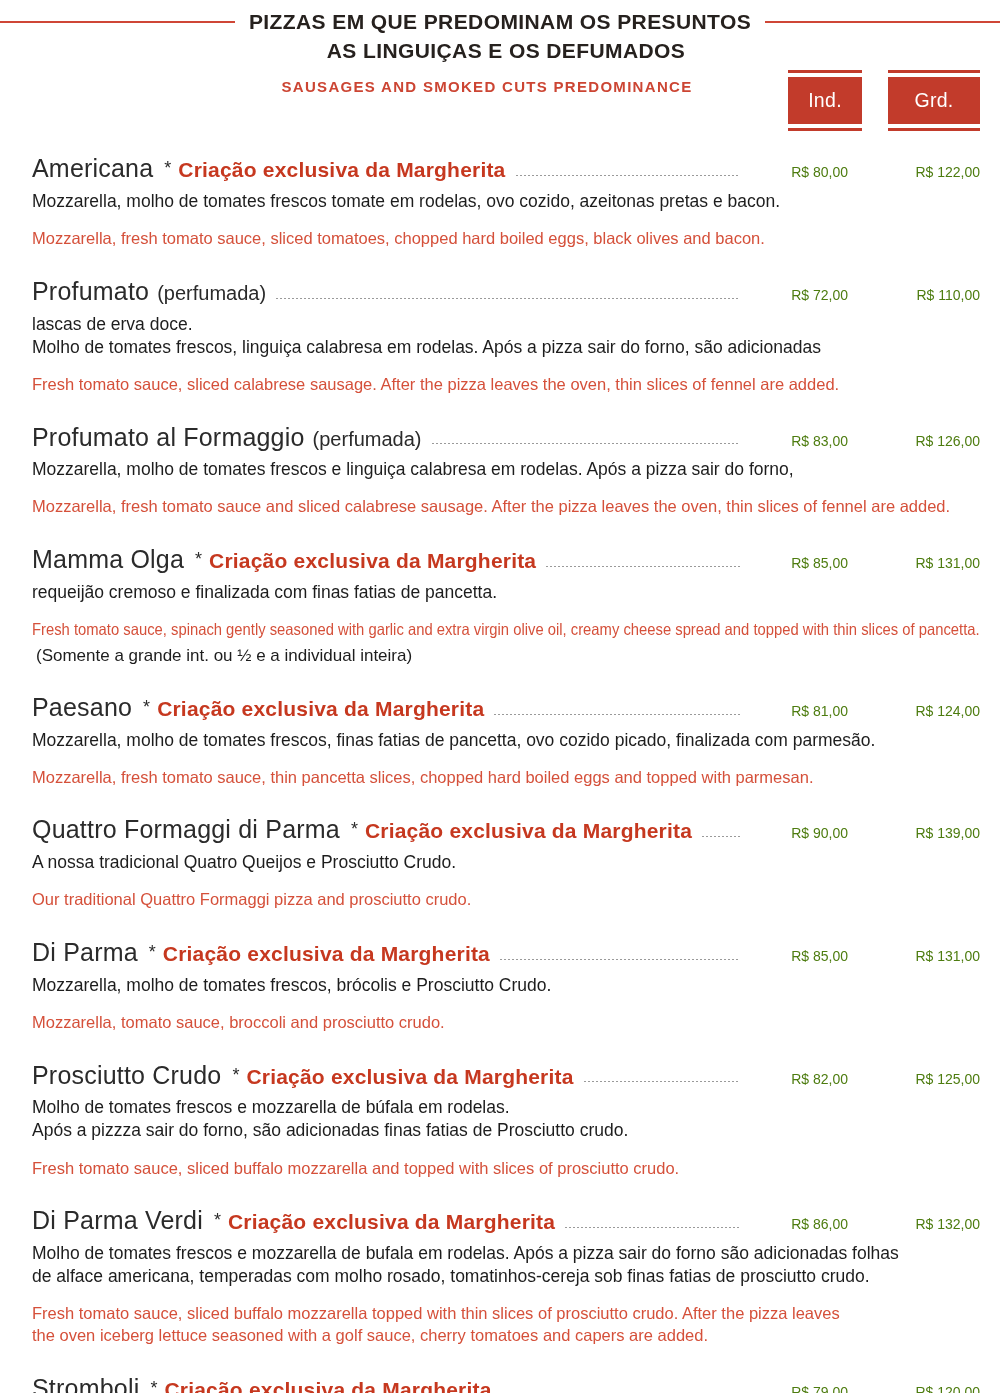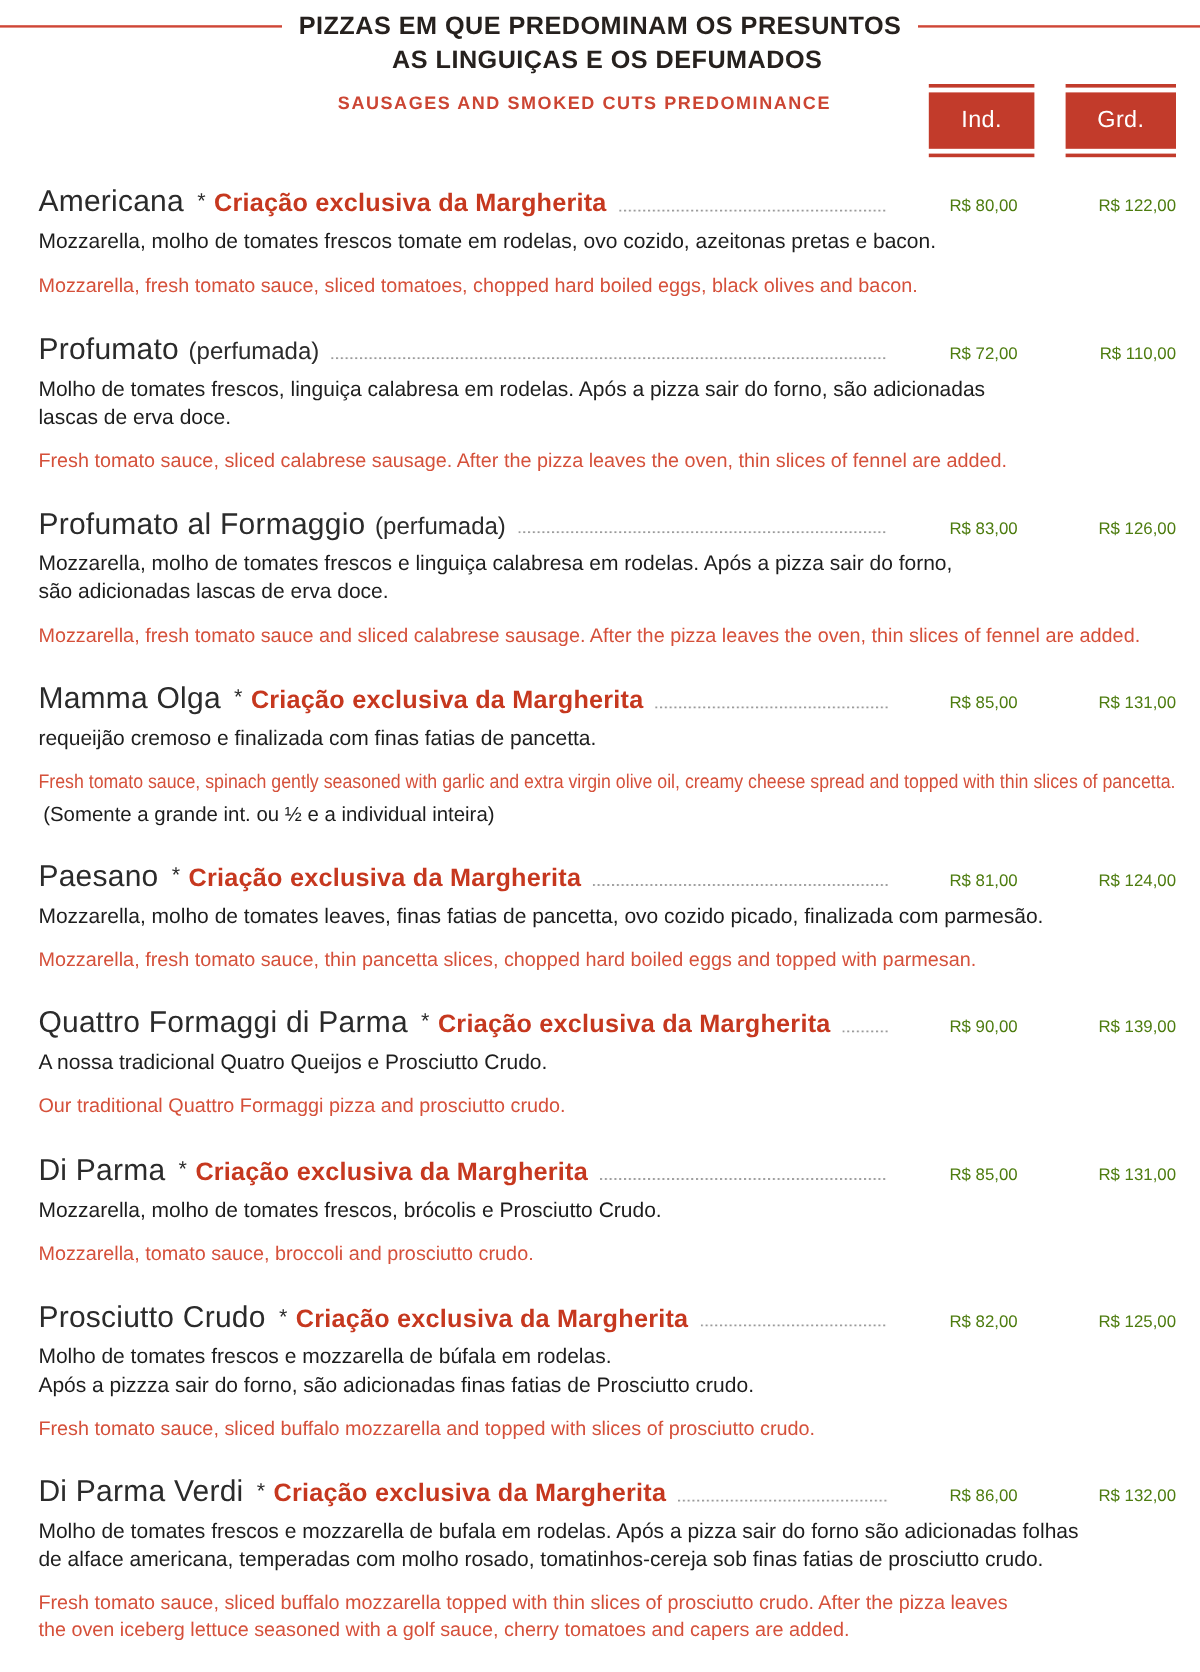--- a/index.html
+++ b/index.html
@@ -65,21 +65,21 @@
   .price-box {
     height: 47px;
     display: flex;
     align-items: center;
     justify-content: center;
     background: #c23b2b;
     color: #ffffff;
     font-size: 19.5px;
     letter-spacing: 0.3px;
   }
-  .price-box-wrap.ind { width: 88px; }
+  .price-box-wrap.ind { width: 74px; }
   .price-box-wrap.grd { width: 92px; }
 
   
   .menu-items { margin-top: 56px; }
   .item { margin-bottom: 27px; }
   .item-head { display: flex; align-items: baseline; }
   .item-name {
     font-size: 25px;
     font-weight: 400;
     color: #2b2b2b;
@@ -179,40 +179,39 @@
       <div class="item">
     <div class="item-head">
       <span class="item-name">Profumato</span>
       <span class="item-suffix">(perfumada)</span>
 
       <span class="leader"></span>
       <span class="price ind">R$ 72,00</span>
       <span class="price grd">R$ 110,00</span>
     </div>
     <div class="desc-pt">
+          <div class="line fitline">lascas de erva doce.</div>
           <div class="line fitline">Molho de tomates frescos, linguiça calabresa em rodelas. Após a pizza sair do forno, são adicionadas</div>
-          <div class="line fitline">lascas de erva doce.</div>
         </div>
     <div class="desc-en">
           <div class="line fitline">Fresh tomato sauce, sliced calabrese sausage. After the pizza leaves the oven, thin slices of fennel are added.</div>
         </div>
 
   </div>
       <div class="item">
     <div class="item-head">
       <span class="item-name">Profumato al Formaggio</span>
       <span class="item-suffix">(perfumada)</span>
 
       <span class="leader"></span>
       <span class="price ind">R$ 83,00</span>
       <span class="price grd">R$ 126,00</span>
     </div>
     <div class="desc-pt">
           <div class="line fitline">Mozzarella, molho de tomates frescos e linguiça calabresa em rodelas. Após a pizza sair do forno,</div>
-          <div class="line fitline">são adicionadas lascas de erva doce.</div>
         </div>
     <div class="desc-en">
           <div class="line fitline">Mozzarella, fresh tomato sauce and  sliced calabrese sausage. After the pizza leaves the oven, thin slices of fennel are added.</div>
         </div>
 
   </div>
       <div class="item">
     <div class="item-head">
       <span class="item-name">Mamma Olga</span>
 
@@ -234,21 +233,21 @@
     <div class="item-head">
       <span class="item-name">Paesano</span>
 
       <span class="ast">*</span>
       <span class="exclusive">Criação exclusiva da Margherita</span>
       <span class="leader"></span>
       <span class="price ind">R$ 81,00</span>
       <span class="price grd">R$ 124,00</span>
     </div>
     <div class="desc-pt">
-          <div class="line fitline">Mozzarella, molho de tomates leaves, finas fatias de pancetta, ovo cozido picado, finalizada com parmesão.</div>
+          <div class="line fitline">Mozzarella, molho de tomates frescos, finas fatias de pancetta, ovo cozido picado, finalizada com parmesão.</div>
         </div>
     <div class="desc-en">
           <div class="line fitline">Mozzarella, fresh tomato sauce, thin pancetta slices, chopped hard boiled eggs and topped with parmesan.</div>
         </div>
 
   </div>
       <div class="item">
     <div class="item-head">
       <span class="item-name">Quattro Formaggi di Parma</span>
 

